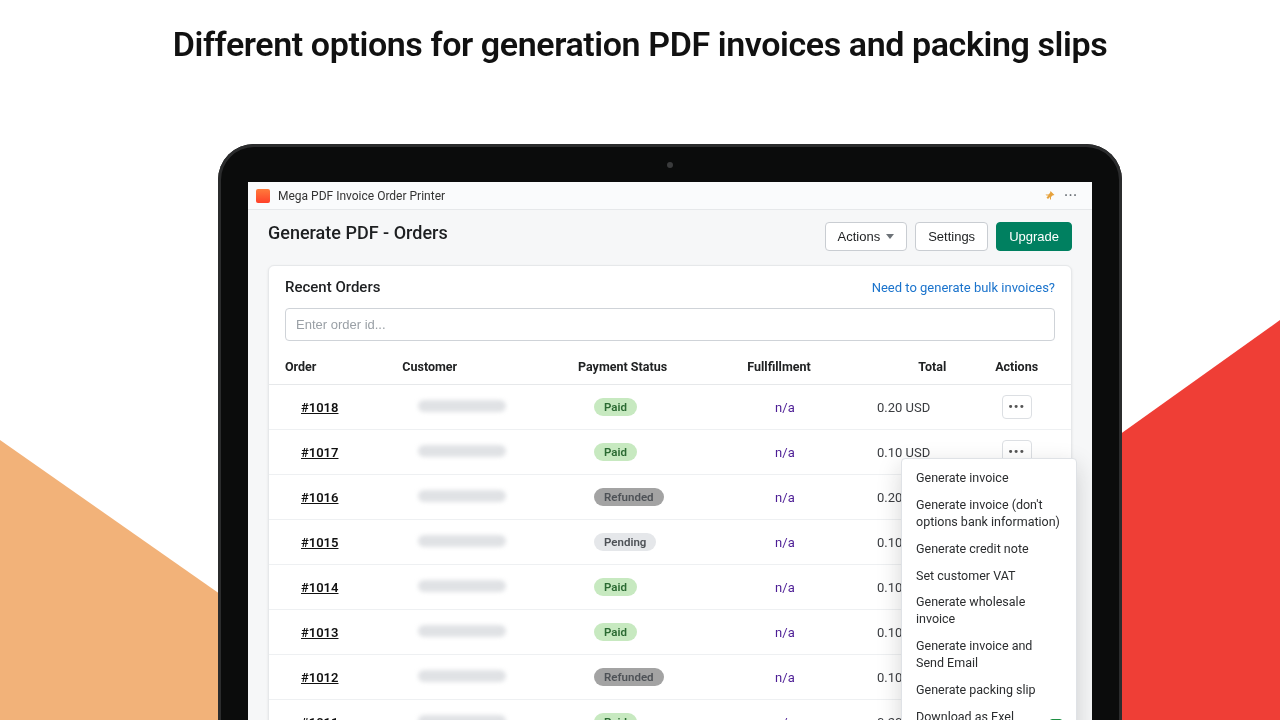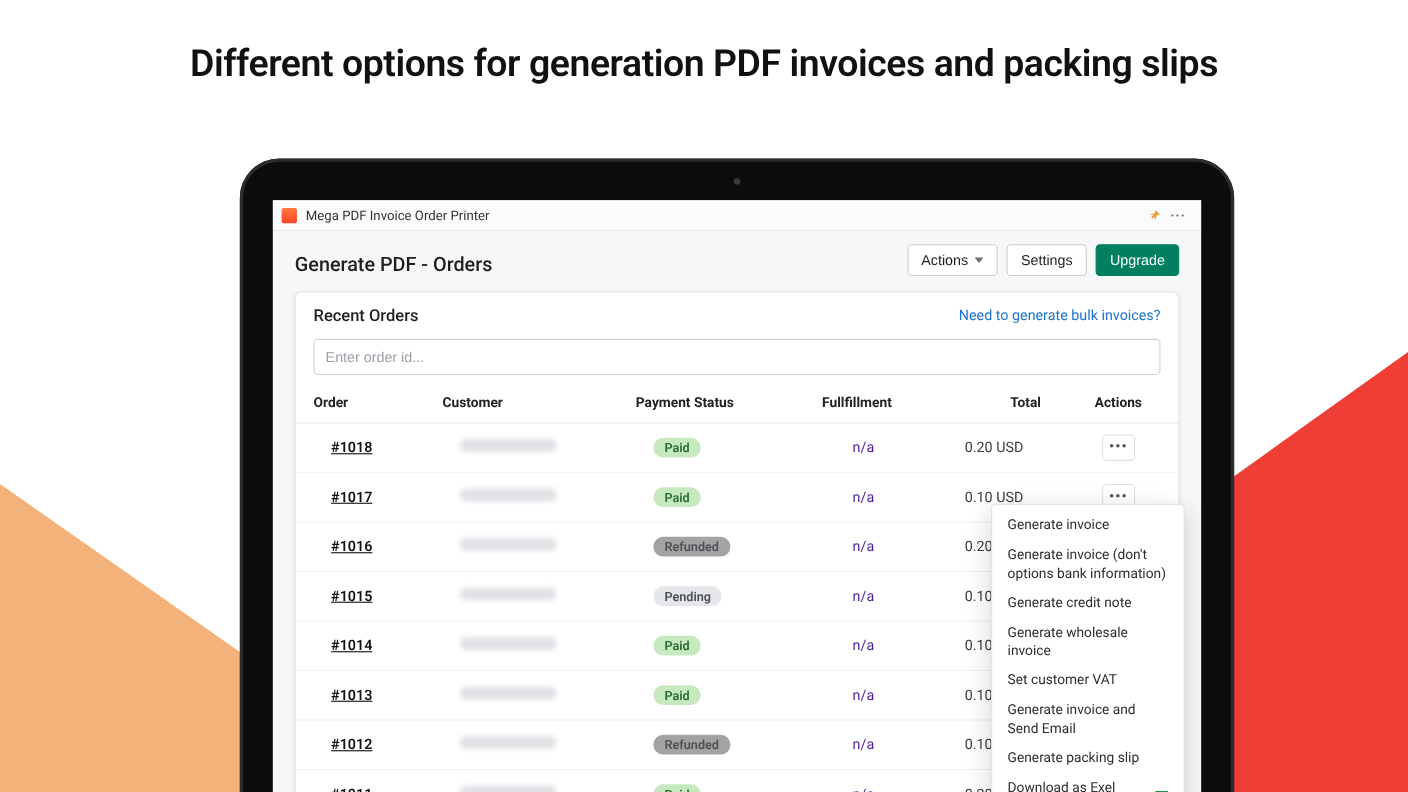--- a/index.html
+++ b/index.html
@@ -4,34 +4,34 @@
 <style>
   * { box-sizing: border-box; margin: 0; padding: 0; }
   html, body { width: 1280px; height: 720px; overflow: hidden; font-family: -apple-system, BlinkMacSystemFont, "Segoe UI", Roboto, "Helvetica Neue", Arial, sans-serif; background: #fff; }
 
   .stage { position: relative; width: 1280px; height: 720px; }
 
   .bg-left, .bg-right { position: absolute; bottom: 0; z-index: 0; }
   .bg-left { left: 0; width: 0; height: 0; border-bottom: 280px solid #f2b279; border-right: 400px solid transparent; }
   .bg-right { right: 0; width: 0; height: 0; border-bottom: 400px solid #ef3e36; border-left: 560px solid transparent; }
 
-  .headline { position: absolute; top: 38px; left: 0; right: 0; text-align: center; font-size: 34px; font-weight: 600; letter-spacing: -0.4px; color: #111; z-index: 2; }
+  .headline { position: absolute; top: 24px; left: 0; right: 0; text-align: center; font-size: 34px; font-weight: 600; letter-spacing: -0.4px; color: #111; z-index: 2; }
 
   .device { position: absolute; left: 218px; top: 144px; width: 904px; height: 596px; border-radius: 36px 36px 0 0; background: #0b0c0c; z-index: 3; box-shadow: 0 0 0 3px #2b2c2d inset; }
   .camera { position:absolute; top:18px; left:50%; transform:translateX(-50%); width:6px; height:6px; border-radius:50%; background:#3a3b3c; }
   .screen { position: absolute; left: 30px; right: 30px; top: 38px; bottom: 0; background: #f6f7f8; overflow: hidden; }
 
   .titlebar { height: 28px; background: #fafbfc; border-bottom: 1px solid #e6e8ea; display:flex; align-items:center; padding:0 14px 0 8px; gap:8px; font-size:12px; color:#333; }
   .titlebar .app-icon { width:14px; height:14px; background:linear-gradient(180deg,#ff7b3b 0%, #ff412a 100%); border-radius:2px; }
   .titlebar .spacer { flex:1; }
   .titlebar .pin-icon svg { display:block; }
   .titlebar .dots { font-weight:bold; letter-spacing:1px; color:#6d7278; }
 
   .content { padding: 12px 20px 0 20px; }
-  .page-header { display:flex; align-items:flex-end; margin-bottom:14px; }
+  .page-header { display:flex; align-items:flex-start; margin-bottom:14px; }
   .page-title { font-size:18px; font-weight:500; color:#1d1f21; }
   .page-header .flex { flex:1; }
   .btn { font-size:13px; padding:6px 12px; border-radius:4px; background:#fff; border:1px solid #c9cdd2; color:#1d1f21; display:inline-flex; align-items:center; gap:6px; cursor:pointer; }
   .btn + .btn { margin-left:8px; }
   .btn.primary { background:#008060; color:#fff; border-color:#008060; }
   .caret { width:0; height:0; border-left:4px solid transparent; border-right:4px solid transparent; border-top:5px solid #6d7278; }
 
   .card { background:#fff; border-radius:6px; box-shadow:0 1px 3px rgba(20,22,24,0.08); border:1px solid #e6e8ea; overflow:visible; position:relative; }
   .card-header { display:flex; align-items:center; padding:12px 16px 8px 16px; }
   .card-title { font-size:15px; font-weight:500; color:#1d1f21; }
@@ -214,24 +214,24 @@
               <div class="item">
                 <span>Generate invoice</span>
               </div>
               <div class="item">
                 <span>Generate invoice (don't options bank information)</span>
               </div>
               <div class="item">
                 <span>Generate credit note</span>
               </div>
               <div class="item">
+                <span>Set customer VAT</span>
+              </div>
+              <div class="item">
                 <span>Generate wholesale invoice</span>
-              </div>
-              <div class="item">
-                <span>Set customer VAT</span>
               </div>
               <div class="item">
                 <span>Generate invoice and Send Email</span>
               </div>
               <div class="item">
                 <span>Generate packing slip</span>
               </div>
               <div class="item">
                 <span>Download as Exel document</span>
                 <span class="doc-icon excel">

